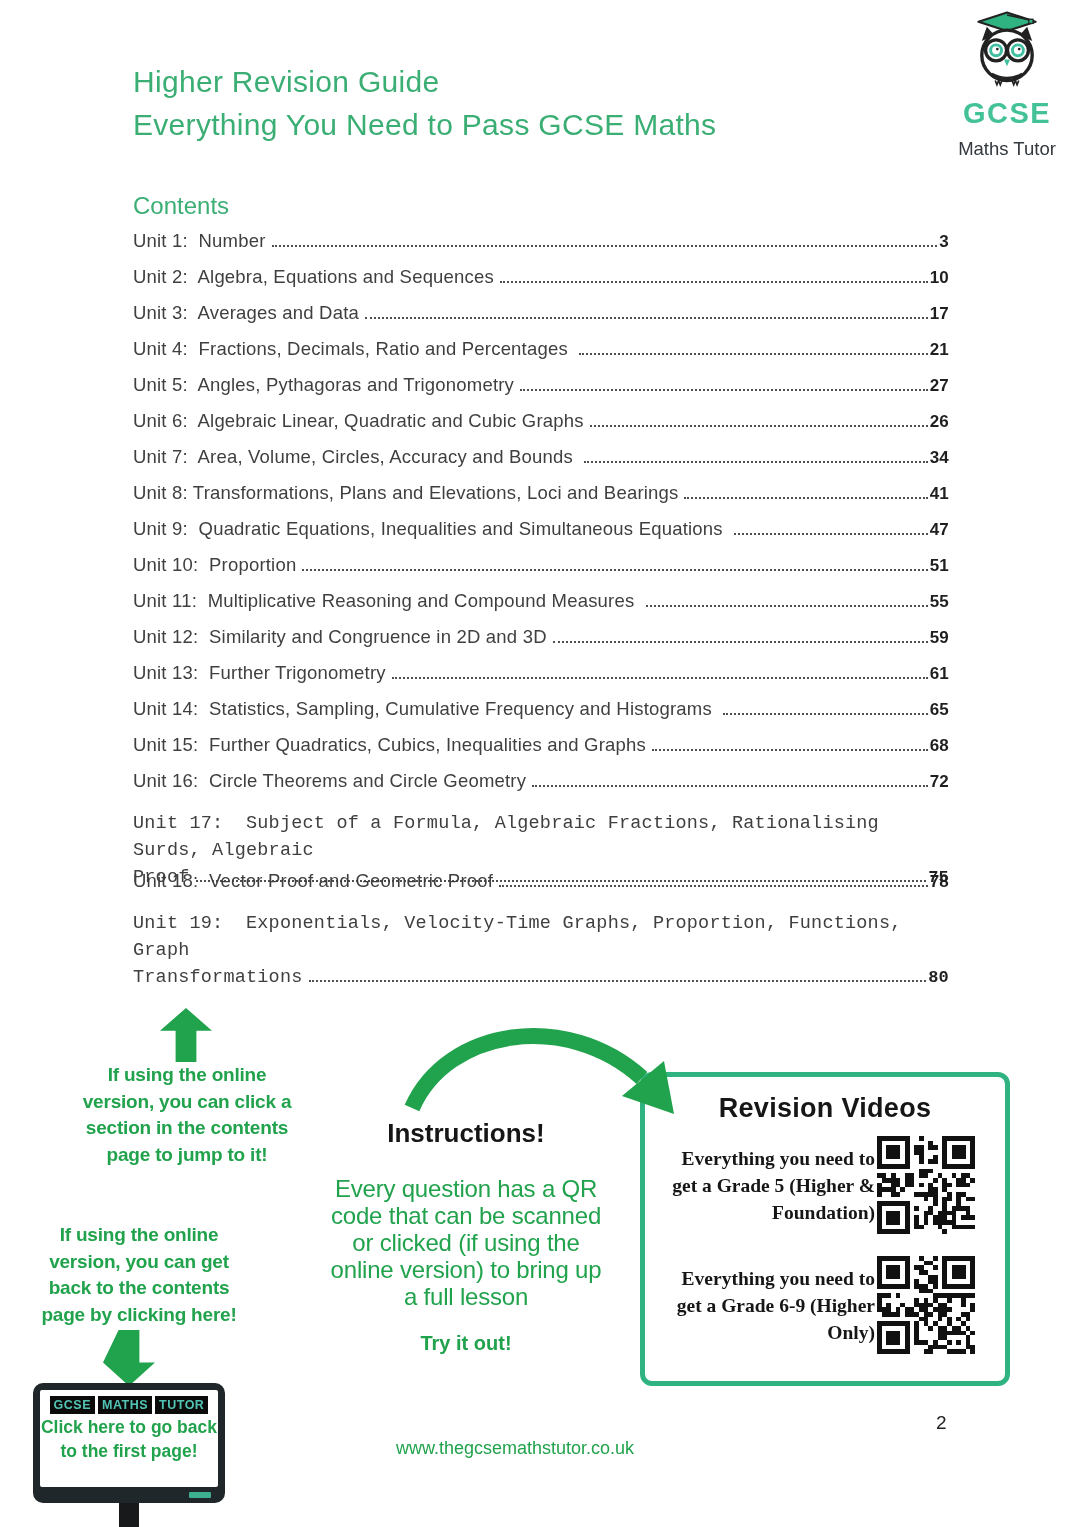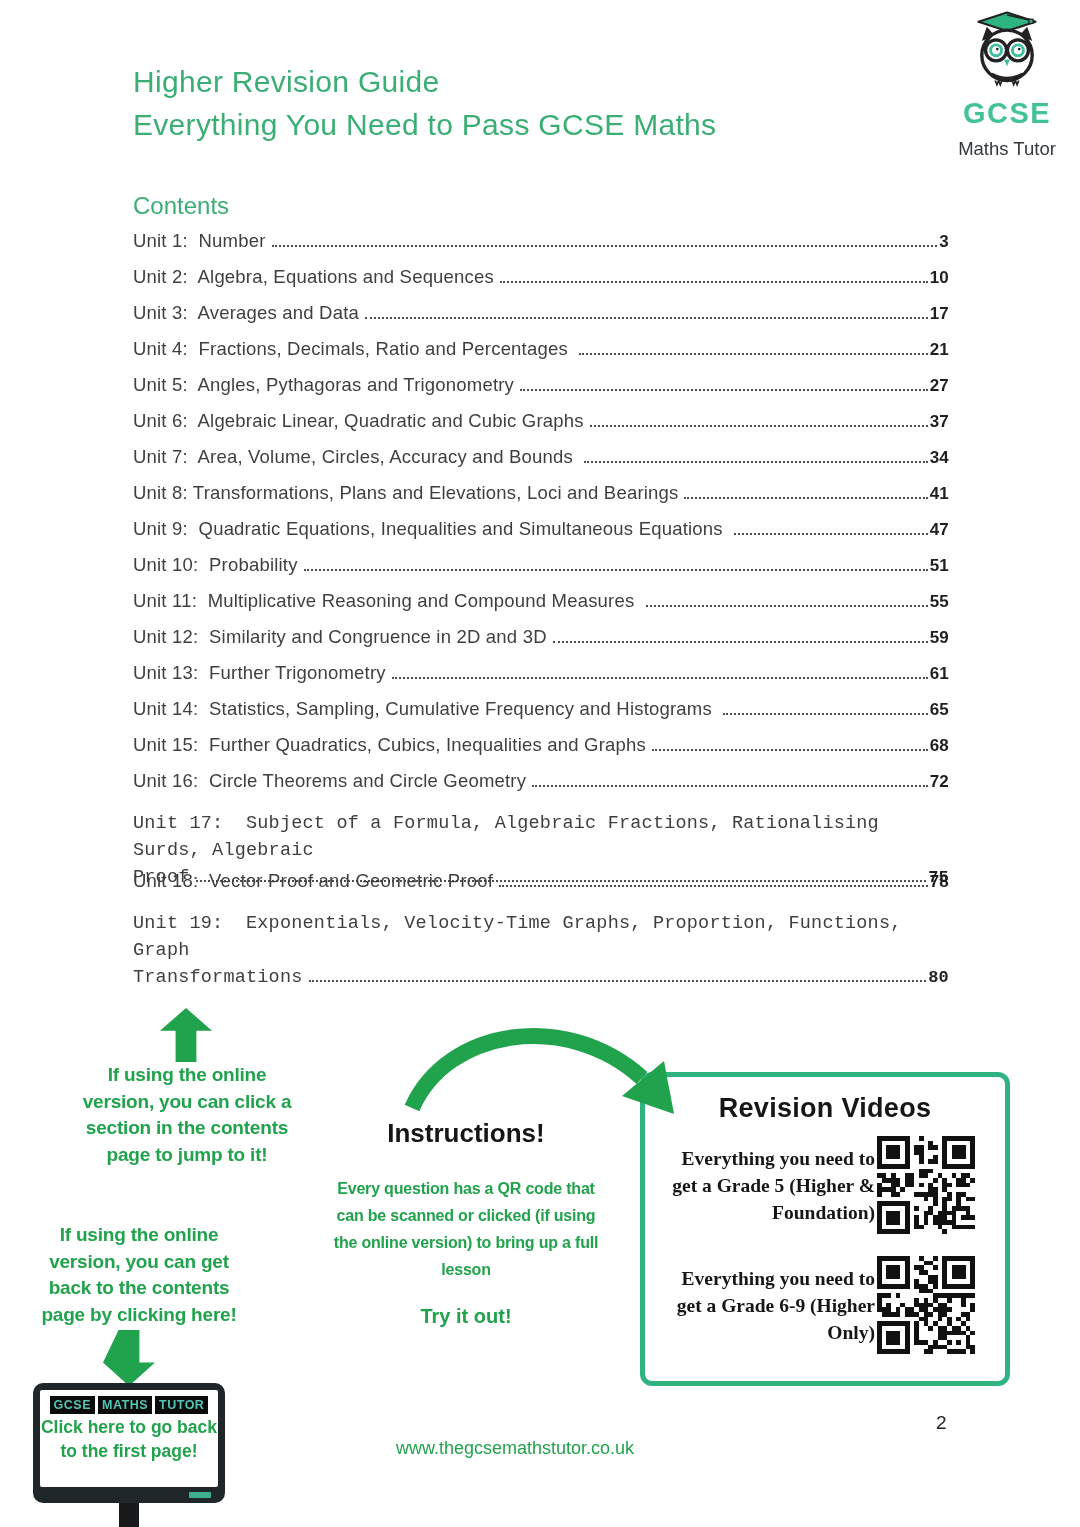--- a/index.html
+++ b/index.html
@@ -52,21 +52,21 @@
   .banner{display:flex;justify-content:center;gap:3px;}
   .banner span{background:#0b0b0b;color:var(--banner-teal);font-size:12.5px;font-weight:bold;
                padding:2px 4px;letter-spacing:.5px;}
   .monitor-label{color:var(--accent-green);font-weight:bold;font-size:17.5px;line-height:23.5px;margin-top:2px;}
   .monitor-btn{position:absolute;right:14px;bottom:5px;width:22px;height:6px;background:#3db08f;border-radius:1px;}
   .monitor-stand{position:absolute;left:50%;margin-left:-10px;top:100%;width:20px;height:27px;background:#17191a;}
 
   
   .instructions{position:absolute;left:330px;top:1118px;width:272px;text-align:center;}
   .instructions-heading{font-size:26px;color:var(--heading-dark);font-weight:bold;margin:0 0 26px;}
-  .instructions-body{color:var(--accent-green);font-weight:bold;font-size:16px;line-height:27px;letter-spacing:-.2px;}
+  .instructions-body{color:var(--accent-green);font-weight:normal;font-size:24px;line-height:27px;letter-spacing:-.2px;}
   .instructions-cta{margin-top:22px;color:var(--accent-green);font-weight:bold;font-size:20px;}
 
   
   .curve-arrow{position:absolute;left:392px;top:1020px;width:310px;height:120px;z-index:3;}
 
   
   .rv-box{position:absolute;left:640px;top:1072px;width:370px;height:314px;background:#fff;
           border:5px solid var(--box-border-green);border-radius:12px;box-sizing:border-box;z-index:2;}
   .rv-heading{text-align:center;font-size:27px;font-weight:bold;color:var(--heading-dark);
               margin-top:16px;letter-spacing:.3px;}
@@ -143,39 +143,39 @@
         <span class="toc-page">21</span>
       </div>
       <div class="toc-row">
         <span class="toc-label">Unit 5:  Angles, Pythagoras and Trigonometry</span>
         <span class="toc-dots"></span>
         <span class="toc-page">27</span>
       </div>
       <div class="toc-row">
         <span class="toc-label">Unit 6:  Algebraic Linear, Quadratic and Cubic Graphs</span>
         <span class="toc-dots"></span>
-        <span class="toc-page">37</span>
+        <span class="toc-page">26</span>
       </div>
       <div class="toc-row">
         <span class="toc-label">Unit 7:  Area, Volume, Circles, Accuracy and Bounds </span>
         <span class="toc-dots"></span>
         <span class="toc-page">34</span>
       </div>
       <div class="toc-row">
         <span class="toc-label">Unit 8: Transformations, Plans and Elevations, Loci and Bearings</span>
         <span class="toc-dots"></span>
         <span class="toc-page">41</span>
       </div>
       <div class="toc-row">
         <span class="toc-label">Unit 9:  Quadratic Equations, Inequalities and Simultaneous Equations </span>
         <span class="toc-dots"></span>
         <span class="toc-page">47</span>
       </div>
       <div class="toc-row">
-        <span class="toc-label">Unit 10:  Probability</span>
+        <span class="toc-label">Unit 10:  Proportion</span>
         <span class="toc-dots"></span>
         <span class="toc-page">51</span>
       </div>
       <div class="toc-row">
         <span class="toc-label">Unit 11:  Multiplicative Reasoning and Compound Measures </span>
         <span class="toc-dots"></span>
         <span class="toc-page">55</span>
       </div>
       <div class="toc-row">
         <span class="toc-label">Unit 12:  Similarity and Congruence in 2D and 3D</span>

